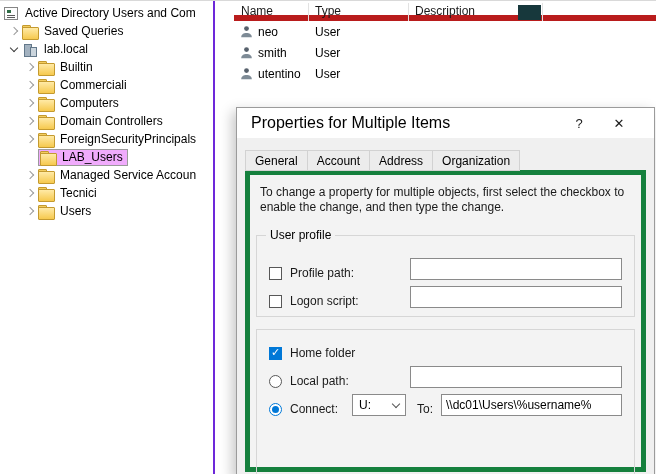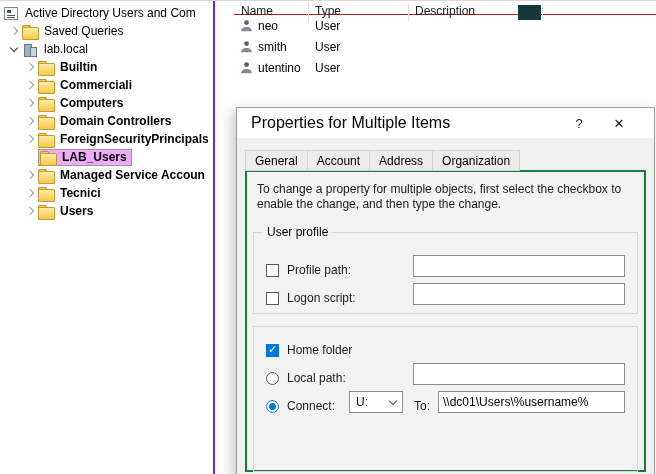--- a/index.html
+++ b/index.html
@@ -6,21 +6,21 @@
   body { font-family:"Liberation Sans","DejaVu Sans",sans-serif; background:#fff; }
   .screen { position:relative; width:656px; height:474px; background:#fff; overflow:hidden;
             font-size:12px; color:#000; border-top:1px solid #d9d9d9; }
 
   
   .tree-panel { position:absolute; left:0; top:0; width:215px; height:474px;
                 border-right:2px solid #6d28d9; padding-top:3px; background:#fff; }
   .tree-row { display:flex; align-items:center; height:18px; white-space:nowrap; cursor:default; }
   .tree-row.lvl0 { padding-left:4px; }
   .tree-row.lvl1 { padding-left:6px; }
-  .tree-row.lvl2 { padding-left:22px;font-weight:bold; }
+  .tree-row.lvl2 { padding-left:22px; }
   .twisty { width:16px; flex:0 0 16px; display:flex; align-items:center; justify-content:center; }
   .chev-r { width:6px; height:6px; border-right:1.4px solid #9a9a9a; border-bottom:1.4px solid #9a9a9a;
             transform:rotate(-45deg); }
   .chev-d { width:6px; height:6px; border-right:1.6px solid #3c3c3c; border-bottom:1.6px solid #3c3c3c;
             transform:rotate(45deg); margin-top:-2px; }
   .ficon { width:15px; height:13px; position:relative; flex:0 0 15px; margin-right:5px; }
   .ficon::before { content:""; position:absolute; top:0; left:0; width:7px; height:4px;
                    background:#f3cd5f; border:1px solid #c49a2f; border-radius:1px 1px 0 0; }
   .ficon::after  { content:""; position:absolute; top:2px; left:0; width:15px; height:11px;
                    background:linear-gradient(#ffeaa6,#f6c94e); border:1px solid #c49a2f; border-radius:1px; }
@@ -33,21 +33,21 @@
   .domain-icon::before { content:""; position:absolute; left:2px; top:1px; width:6px; height:11px;
                          background:#a3b2c0; border:1px solid #63788a; }
   .domain-icon::after  { content:""; position:absolute; left:8px; top:4px; width:5px; height:8px;
                          background:#cbd5dd; border:1px solid #63788a; }
   .tlabel { padding:0 2px; }
   .selwrap { display:flex; align-items:center; background:#f0abfc; border:1px solid #9a9a9a;
              padding:0 2px 0 1px; height:17px; }
 
   
   .list-panel { position:absolute; left:234px; top:0; right:0; height:106px; background:#fff; }
-  .list-header { position:relative; height:14px; border-bottom:1px solid #b91c1c; }
+  .list-header { position:relative; height:20px; border-bottom:6px solid #b91c1c; }
   .hcol { position:absolute; top:3px; font-size:12px; color:#1a1a1a; }
   .hc-name { left:7px; } .hc-type { left:81px; } .hc-desc { left:181px; }
   .hsep { position:absolute; top:2px; width:1px; height:18px; background:#e2e2e2; }
   .hs1 { left:74px; } .hs2 { left:174px; } .hs4 { left:308px; }
   .dark-block { position:absolute; left:284px; top:4px; width:23px; height:15px; background:#17383c; }
   .lrow { position:relative; height:21px; display:flex; align-items:center; }
   .uicon-wrap { position:absolute; left:6px; top:4px; width:13px; height:13px; }
   .lname { position:absolute; left:24px; }
   .ltype { position:absolute; left:81px; }
 
@@ -60,21 +60,21 @@
   .dlg-title { padding-left:14px; font-size:16px; }
   .tb-buttons { margin-left:auto; margin-right:26px; display:flex; gap:22px; }
   .tb-btn { width:18px; height:20px; display:flex; align-items:center; justify-content:center;
             font-size:13px; color:#1a1a1a; cursor:default; }
   .tabs { position:absolute; top:42px; left:8px; display:flex; z-index:3; }
   .tab { height:21px; line-height:20px; padding:0 9px; border:1px solid #d2d2d2; background:#ececec;
          margin-right:-1px; font-size:12px; cursor:default; }
   .tab.active { background:#ffffff; height:24px; line-height:22px; margin-top:-3px;
                 border-bottom:1px solid #f3f3f3; z-index:4; position:relative; }
   .page { position:absolute; top:62px; left:8px; right:8px; bottom:4px;
-          border:2px solid #15803d; background:#f3f3f3; }
+          border:5px solid #15803d; background:#f3f3f3; }
   .instruction { margin:10px 12px 0 10px; line-height:15px; font-size:12px; color:#1a1a1a; }
   .group { position:relative; border:1px solid #d6d6d6; margin:0 6px; padding:16px 12px 8px 12px; }
   .group1 { margin-top:20px; }
   .group2 { margin-top:12px; height:146px; padding-top:4px; }
   .group-label { position:absolute; top:-8px; left:9px; background:#f3f3f3; padding:0 4px; font-size:12px; }
   .frow { display:flex; align-items:flex-end; height:28px; }
   .frow26 { height:26px; }
   .cb { width:13px; height:13px; border:1px solid #575757; background:#fff; flex:0 0 13px;
         margin-right:8px; position:relative; }
   .cb.checked { background:#0078d7; border-color:#0078d7; }

